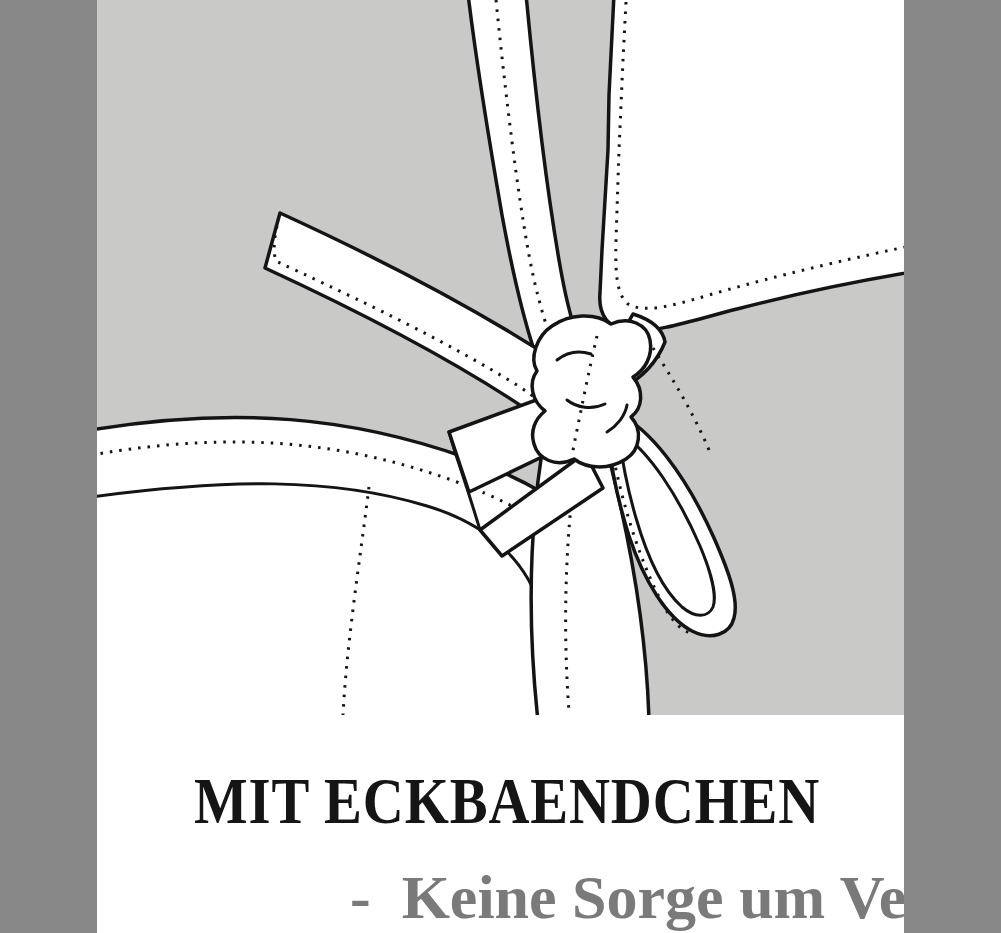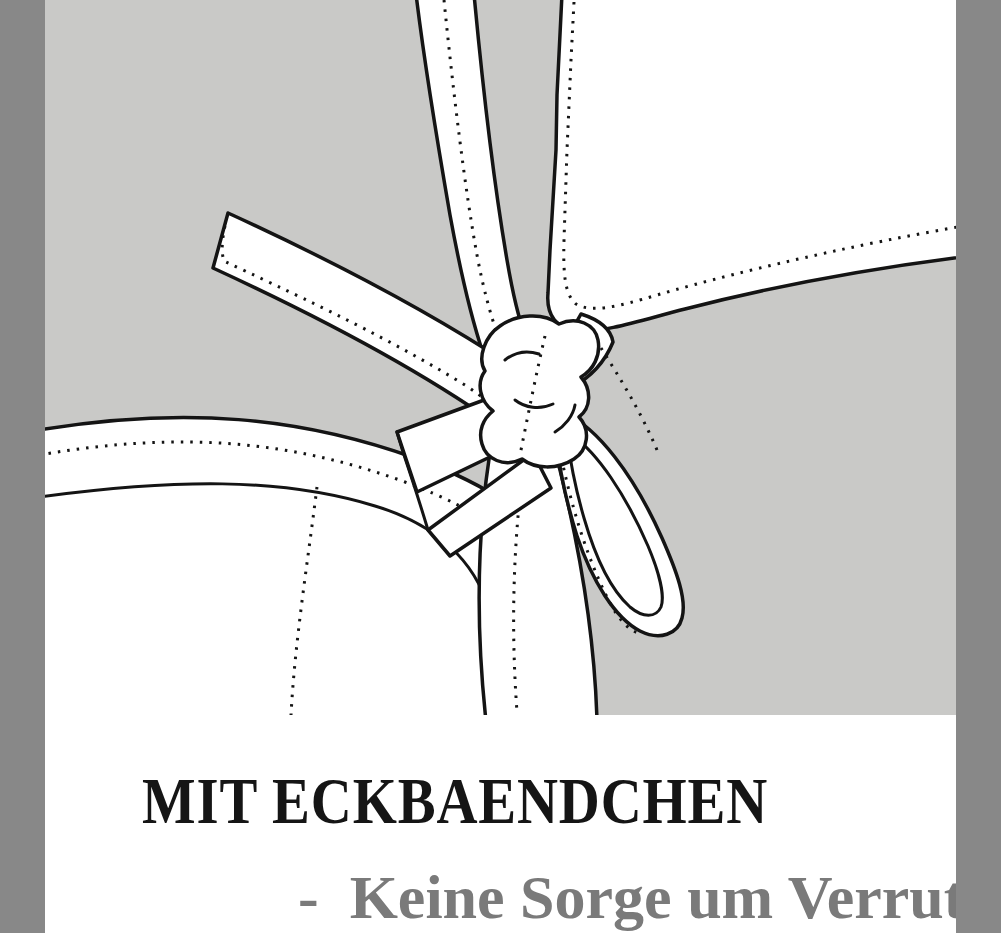--- a/index.html
+++ b/index.html
@@ -1,19 +1,19 @@
 <!DOCTYPE html>
 <html style="--page-bg: #ffffff; --ill-bg: #c9c9c7; --line-color: #141414; --heading-color: #151515; --sub-color: #7a7a7a;"><head>
 <meta charset="utf-8">
 <style>
   html,body{margin:0;padding:0;}
   body{background:#888;font-family:"Liberation Serif", serif;}
   .canvas{
     position:relative;
-    width:911px;height:933px;
+    width:807px;height:933px;
     margin:0 auto;
     background:var(--page-bg,#ffffff);
     overflow:hidden;
   }
   .illustration{
     position:absolute;left:0;top:0;
     width:1001px;height:715px;
     display:block;
   }
   .caption-heading{

